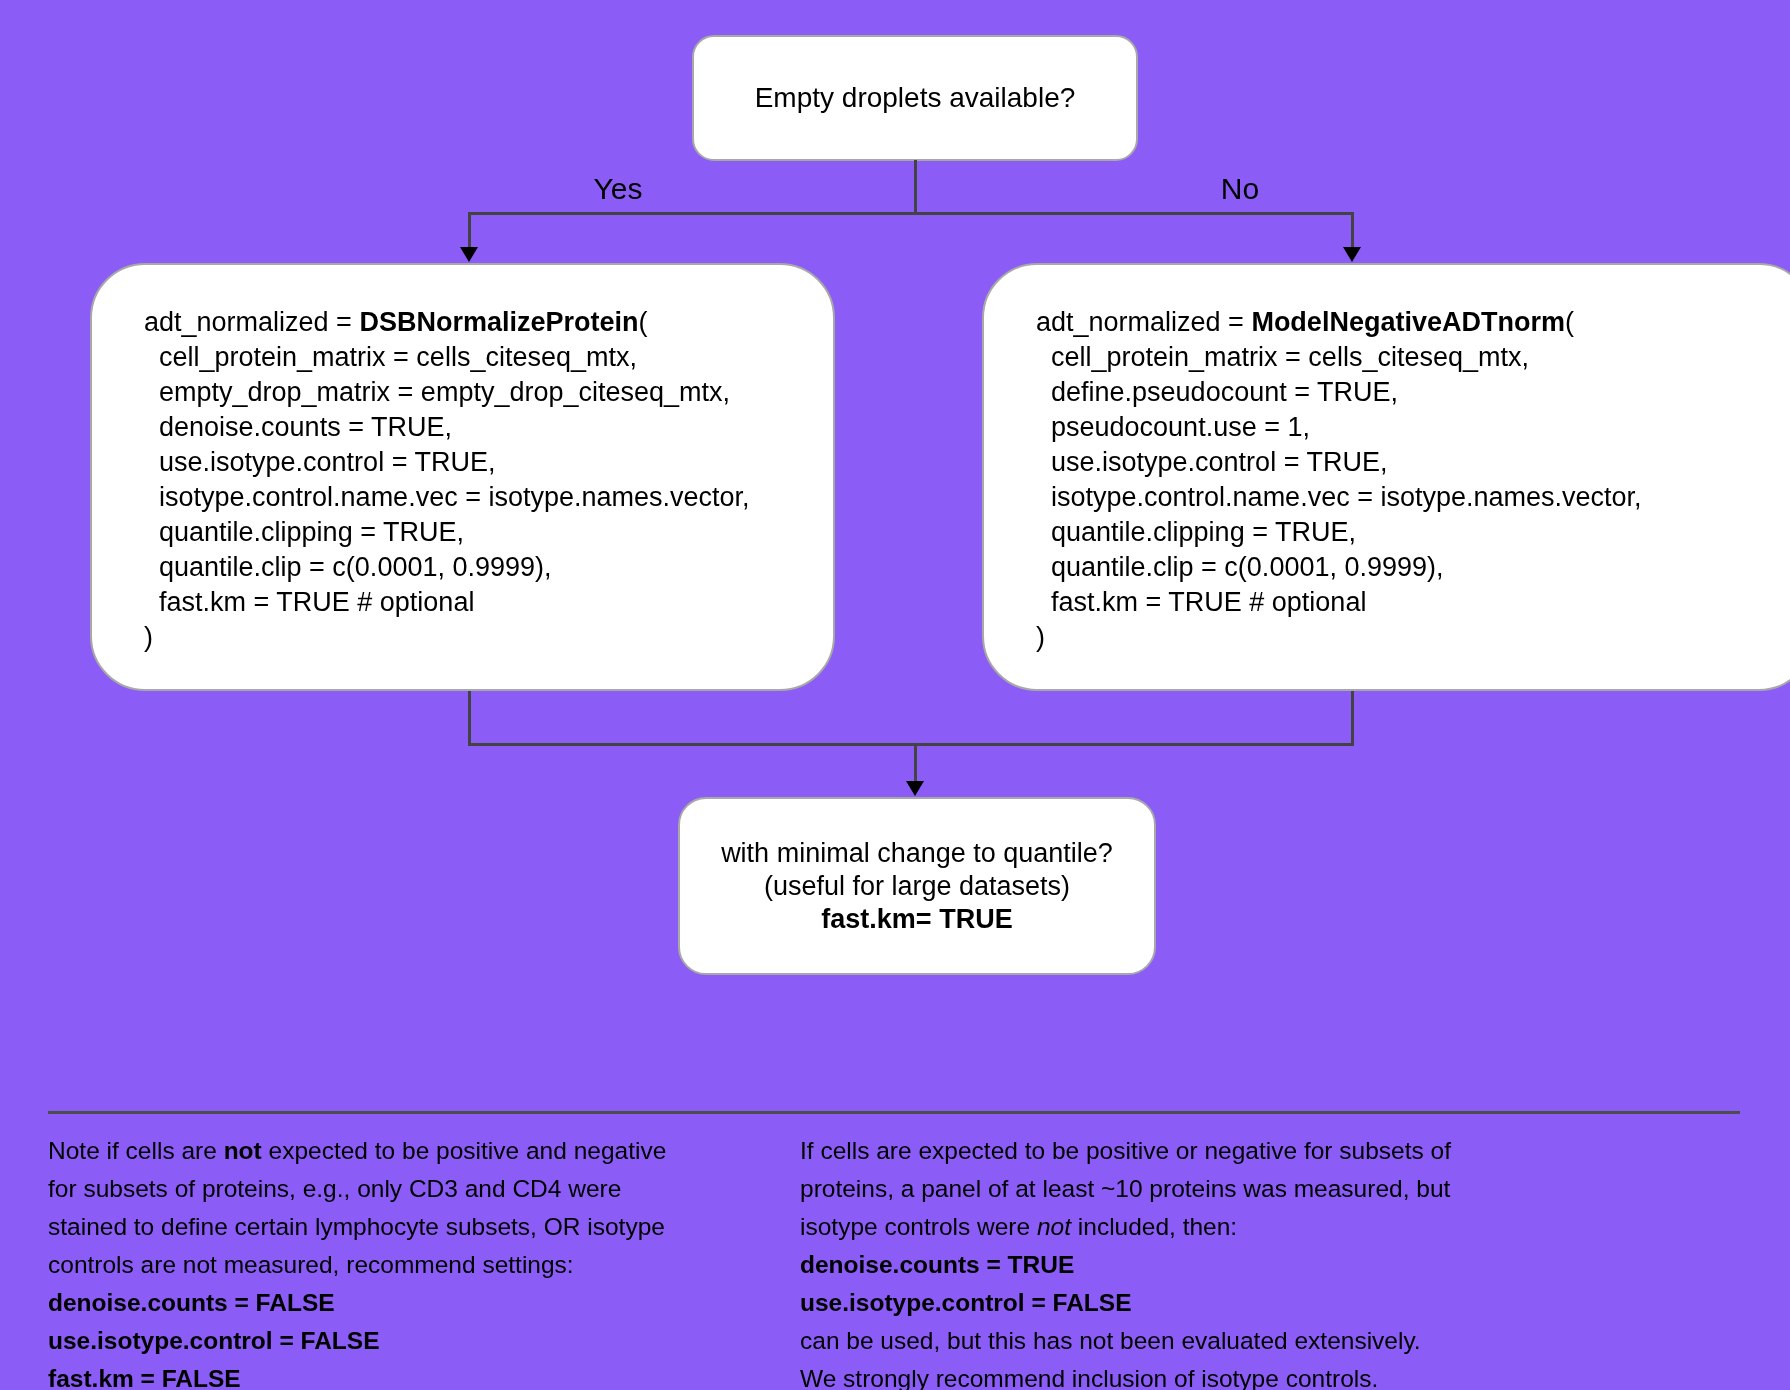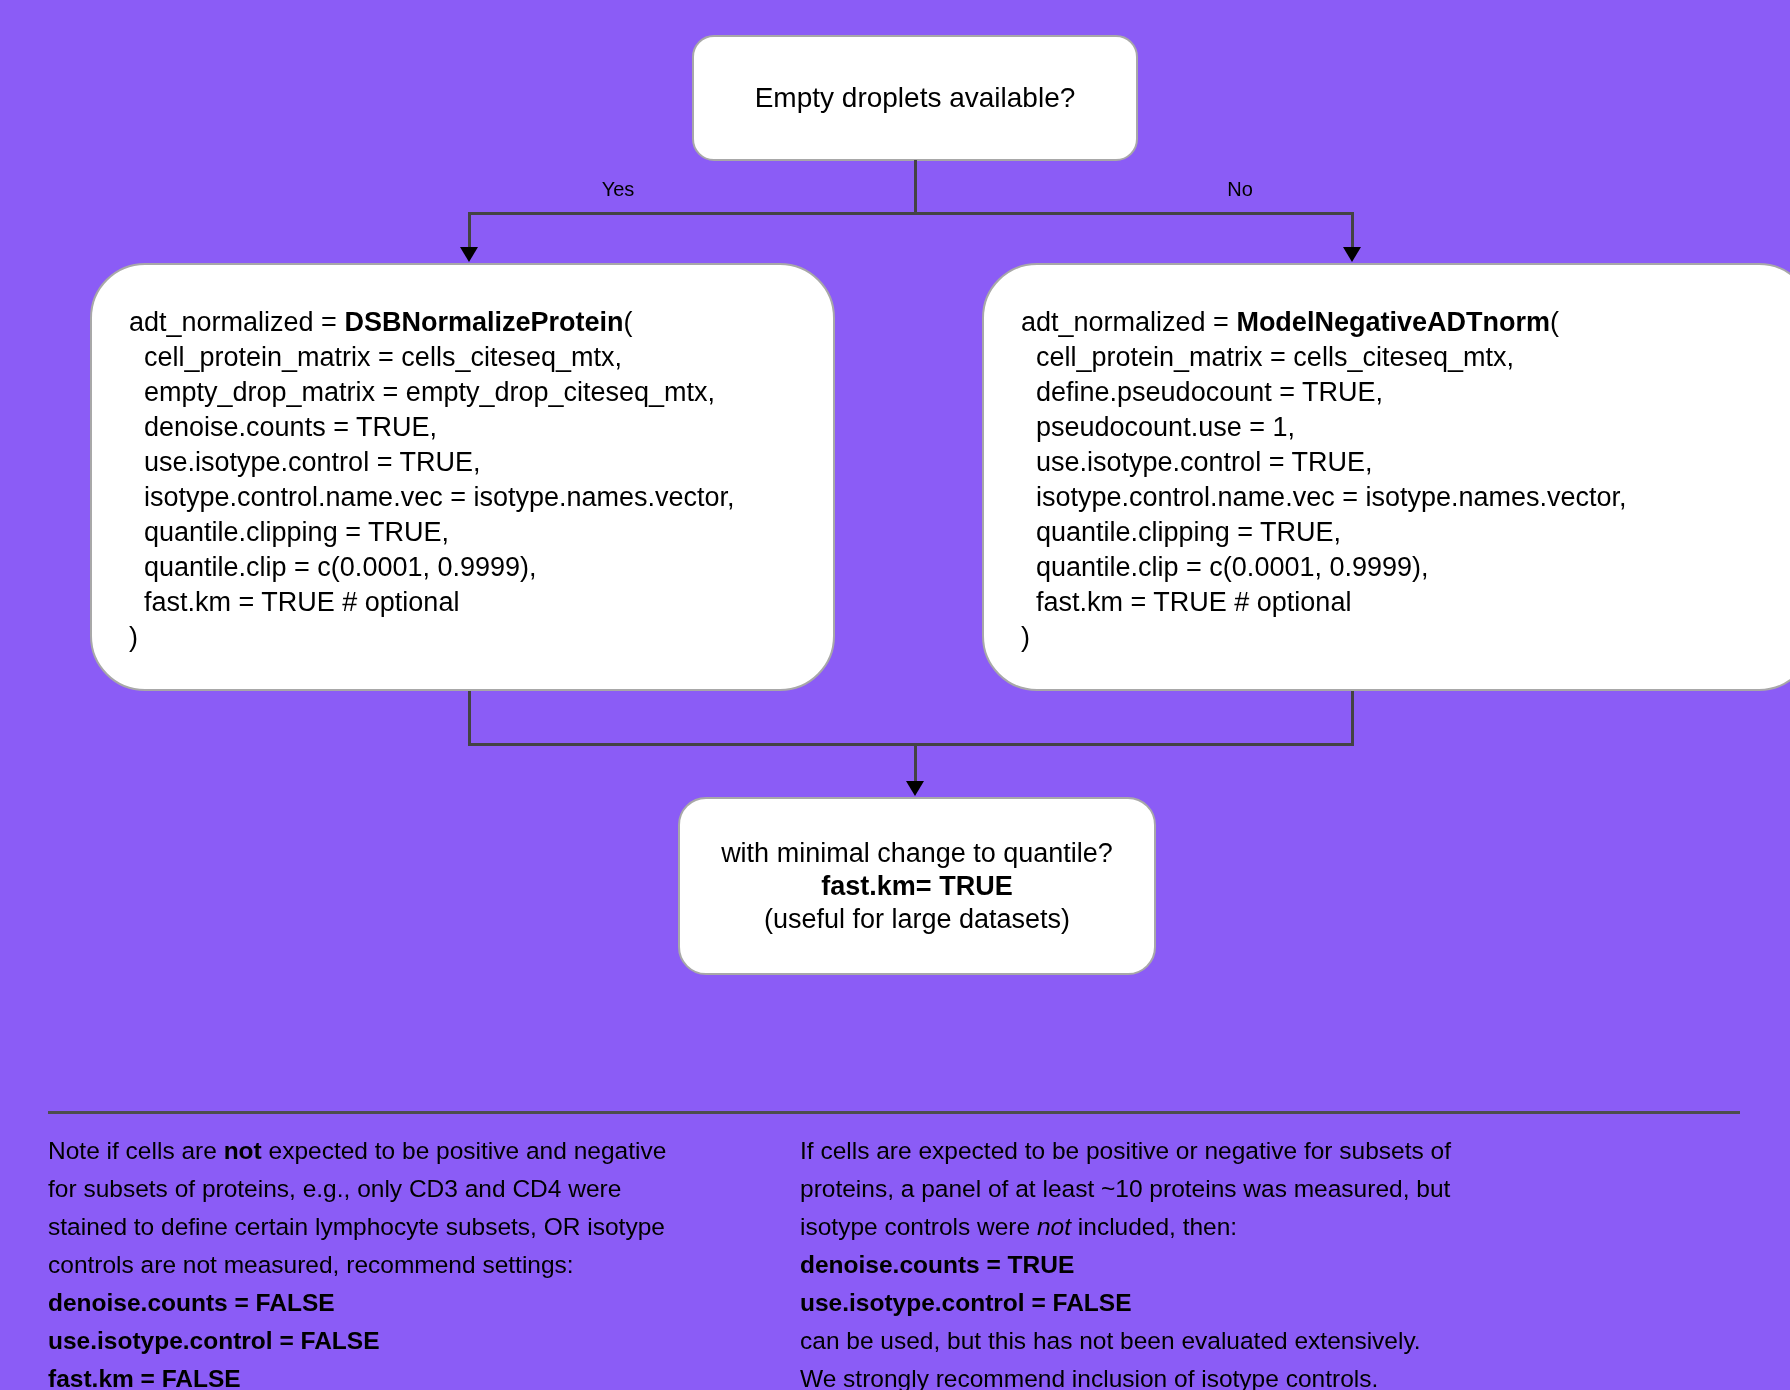--- a/index.html
+++ b/index.html
@@ -25,38 +25,38 @@
   .question-box {
     left: 692px; top: 35px; width: 446px; height: 126px;
     border-radius: 22px;
     display: flex; align-items: center; justify-content: center;
     font-size: 28px;
   }
   .code-box {
     border-radius: 55px;
   }
   .code-box .code-text {
-    padding: 40px 0 0 37px;
+    padding: 40px 0 0 52px;
     font-size: 27px;
     line-height: 35px;
     white-space: pre;
   }
   #left-code-box  { left: 90px;  top: 263px; width: 745px; height: 428px; }
   #right-code-box { left: 982px; top: 263px; width: 832px; height: 428px; }
   .result-box {
     left: 678px; top: 797px; width: 478px; height: 178px;
     border-radius: 28px;
     display: flex; flex-direction: column; align-items: center; justify-content: center;
     font-size: 27px;
     line-height: 33px;
     text-align: center;
   }
   .branch-label {
     position: absolute;
-    font-size: 20px;
+    font-size: 30px;
     transform: translate(-50%, -50%);
   }
   .edge {
     position: absolute;
     background: #434343;
   }
   .edge.v { width: 2.5px; }
   .edge.h { height: 2.5px; }
   .arrowhead {
     position: absolute;
@@ -116,22 +116,22 @@
 
   <div class="edge v" style="left:468px; top:691px; height:54px;"></div>
   <div class="edge v" style="left:1351px; top:691px; height:54px;"></div>
   <div class="edge h" style="left:468px; top:743px; width:886px;"></div>
   <div class="edge v" style="left:914px; top:743px; height:39px;"></div>
   <div class="arrowhead" style="left:915px; top:781px;"></div>
 
   <div class="node result-box">
     <div>
         <div><span>with minimal change to quantile?</span></div>
+        <div><span>(useful for large datasets)</span></div>
         <div><span class="seg-b">fast.km= TRUE</span></div>
-        <div><span>(useful for large datasets)</span></div>
       </div>
   </div>
 
   <div class="divider"></div>
 
   <div class="footnote" id="footnote-left"><div><span>Note if cells are </span><span class="seg-b">not</span><span> expected to be positive and negative</span></div><div><span>for subsets of proteins, e.g., only CD3 and CD4 were</span></div><div><span>stained to define certain lymphocyte subsets, OR isotype</span></div><div><span>controls are not measured, recommend settings:</span></div><div><span class="seg-b">denoise.counts = FALSE</span></div><div><span class="seg-b">use.isotype.control = FALSE</span></div><div><span class="seg-b">fast.km = FALSE</span></div></div>
   <div class="footnote" id="footnote-right"><div><span>If cells are expected to be positive or negative for subsets of</span></div><div><span>proteins, a panel of at least ~10 proteins was measured, but</span></div><div><span>isotype controls were </span><span class="seg-i">not</span><span> included, then:</span></div><div><span class="seg-b">denoise.counts = TRUE</span></div><div><span class="seg-b">use.isotype.control = FALSE</span></div><div><span>can be used, but this has not been evaluated extensively.</span></div><div><span>We strongly recommend inclusion of isotype controls.</span></div></div>
 
 </div>
 

